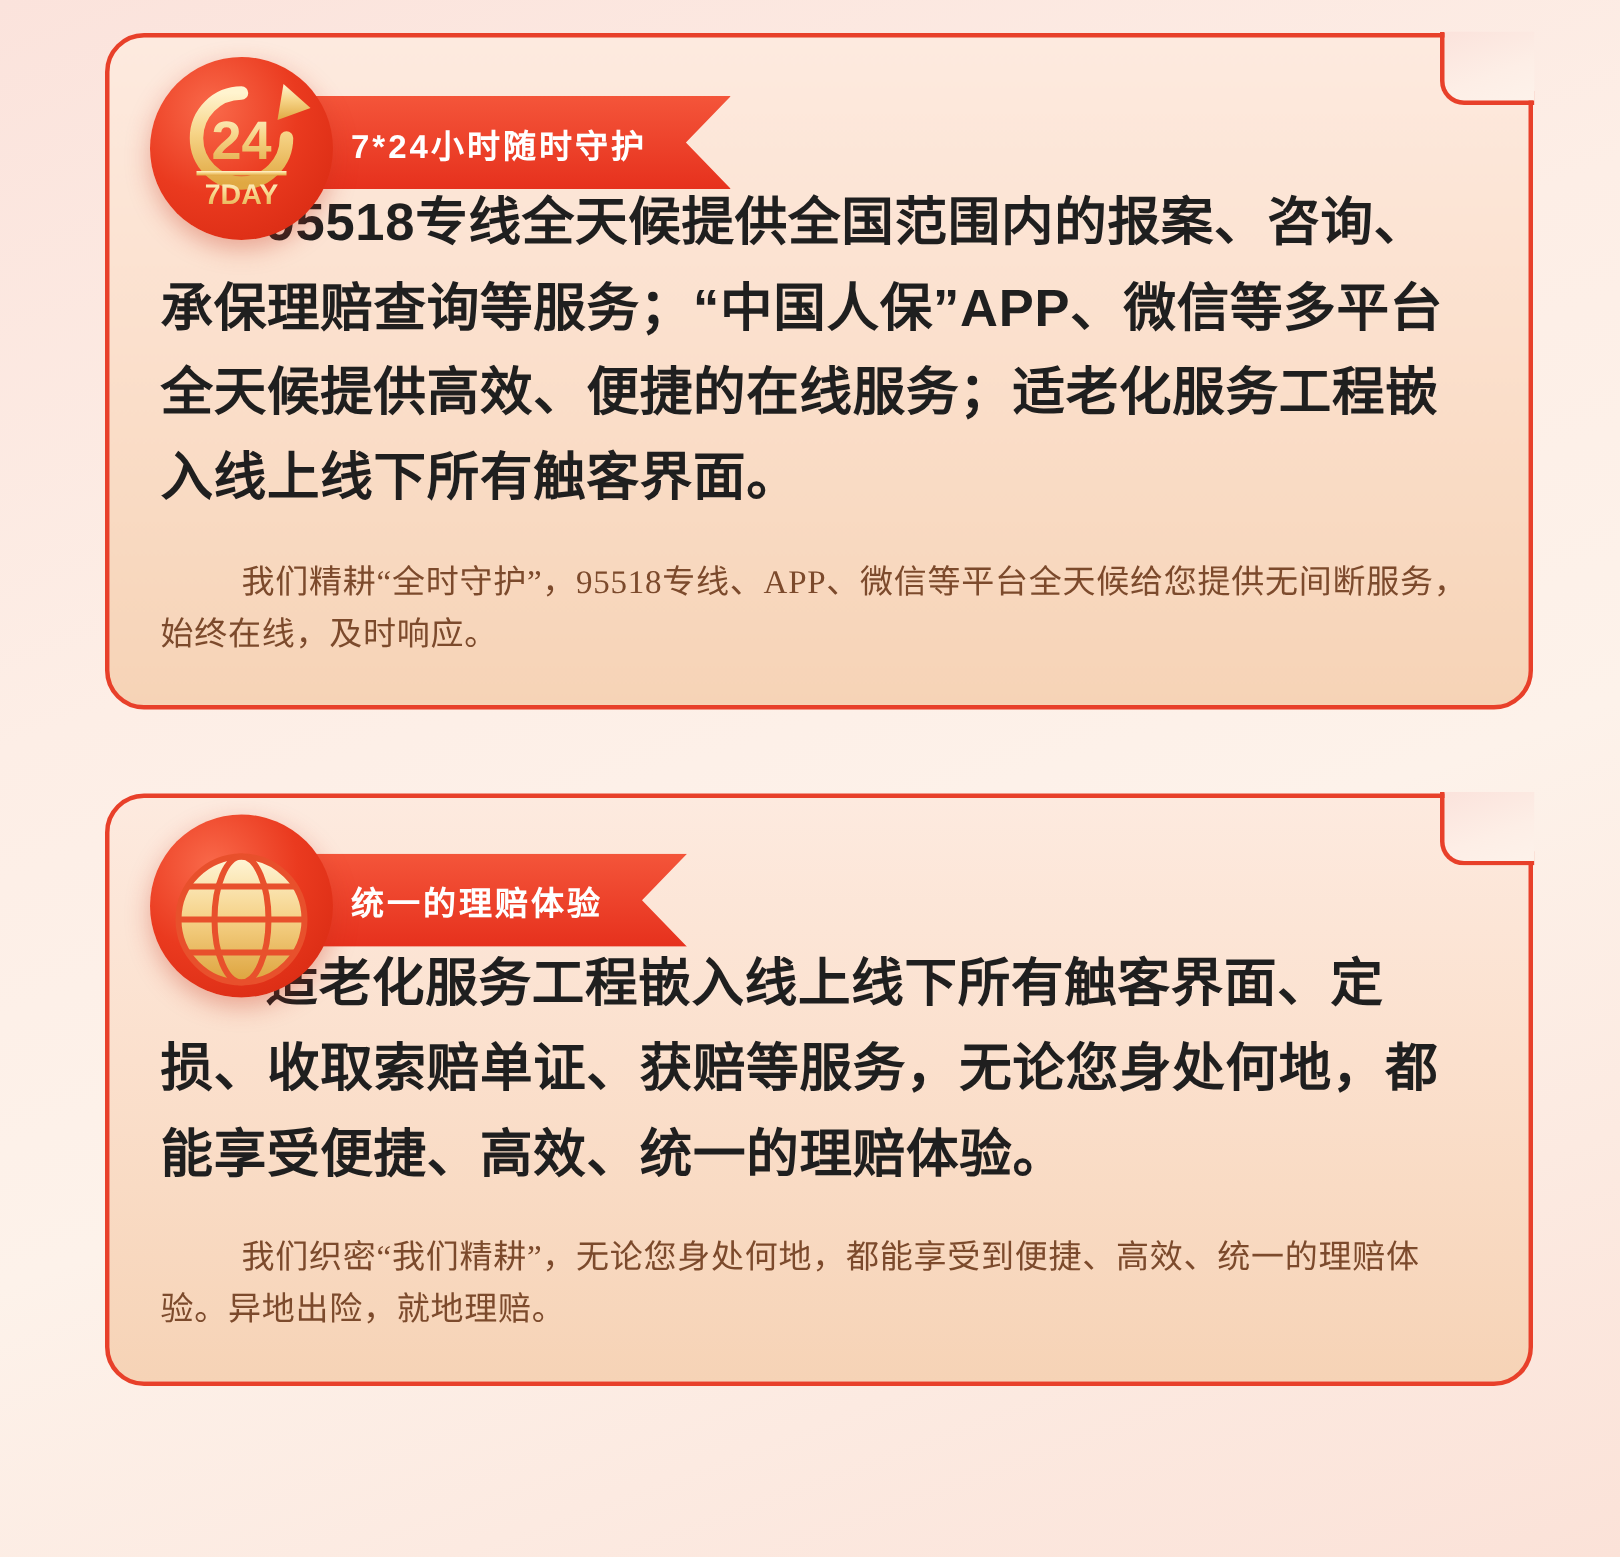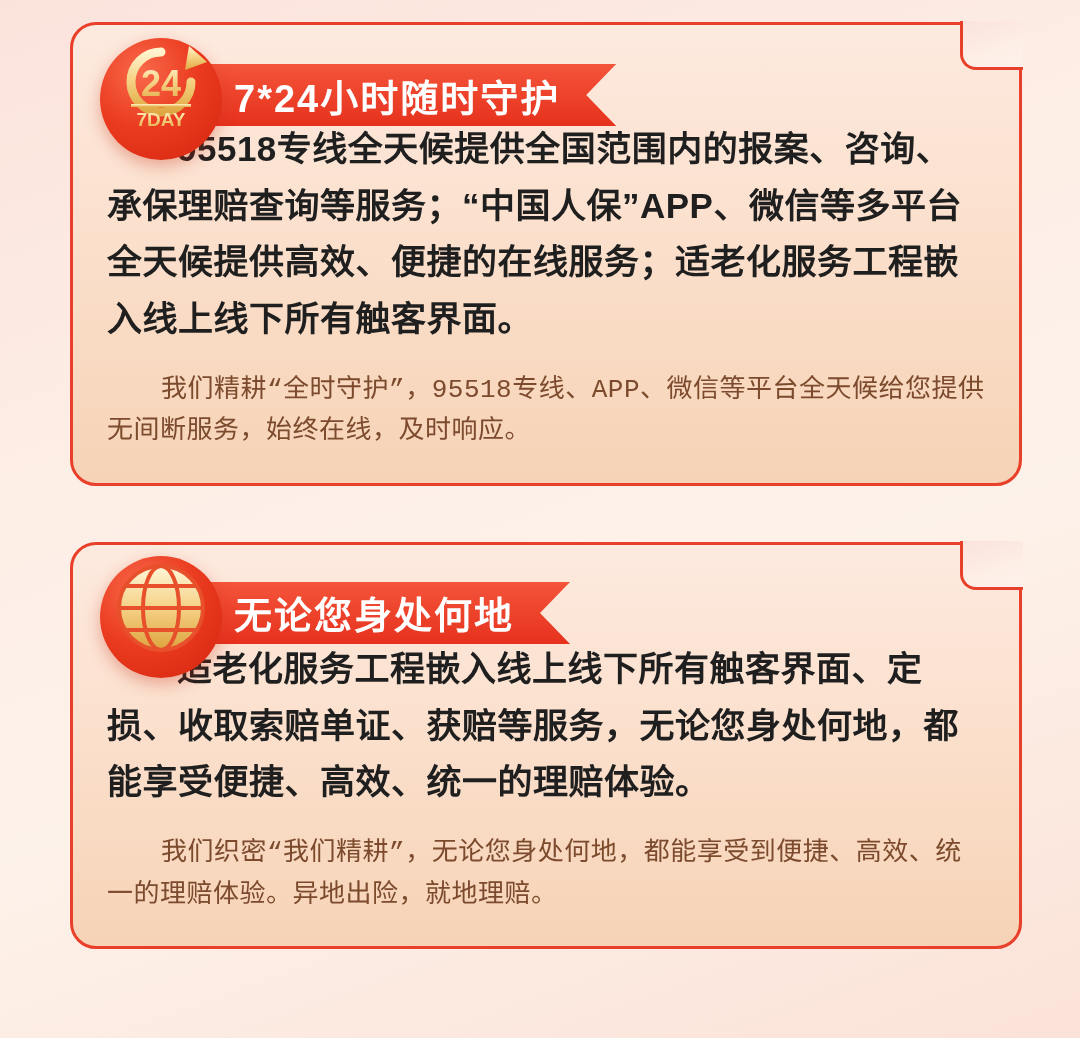--- a/index.html
+++ b/index.html
@@ -61,21 +61,21 @@
   .ribbon {
     position: absolute;
     left: 118px;
     top: 42px;
     height: 62px;
     display: flex;
     align-items: center;
     padding: 0 56px 0 58px;
     background: linear-gradient(180deg, #f4553a 0%, #e6311d 100%);
     color: #ffffff;
-    font-size: 38px;
+    font-size: 22px;
     font-weight: bold;
     letter-spacing: 2px;
     clip-path: polygon(0 0, 100% 0, calc(100% - 30px) 50%, 100% 100%, 0 100%);
     z-index: 4;
     box-shadow: 0 3px 8px rgba(190, 40, 20, 0.25);
     white-space: nowrap;
   }
   .card-2 .ribbon { top: 40px; }
 
   
@@ -83,42 +83,42 @@
     position: absolute;
     left: 42px;
     top: 16px;
     width: 122px;
     height: 122px;
     border-radius: 50%;
     background: radial-gradient(circle at 34% 28%, #f9694a 0%, #ea3a1f 48%, #d4260f 100%);
     box-shadow: 0 6px 16px rgba(200, 50, 25, 0.35);
     z-index: 6;
     display: flex;
-    align-items: flex-start;
+    align-items: flex-end;
     justify-content: center;
   }
   .card-2 .badge { top: 14px; }
 
   .badge svg { display: block; }
 
   
   .main-text {
     color: #1f1f1f;
     font-size: 35px;
     font-weight: bold;
     line-height: 1.62;
     text-indent: 70px;
     letter-spacing: 0.5px;
     margin: 0 0 22px 0;
   }
 
   .sub-text {
     color: #7c4a2c;
-    font-family: Liberation Mono, monospace;
-    font-size: 26px;
+    font-family: Liberation Serif, serif;
+    font-size: 22px;
     line-height: 1.6;
     text-indent: 54px;
     letter-spacing: 0.5px;
     margin: 0;
   }
 
 </style>
 </head>
 <body>
 
@@ -155,21 +155,21 @@
     </div>
   </div>
 
   <div class="card card-2">
 
     <div class="card-body">
       <p class="main-text">适老化服务工程嵌入线上线下所有触客界面、定损、收取索赔单证、获赔等服务，无论您身处何地，都能享受便捷、高效、统一的理赔体验。</p>
       <p class="sub-text">我们织密“我们精耕”，无论您身处何地，都能享受到便捷、高效、统一的理赔体验。异地出险，就地理赔。</p>
     </div>
 
-    <div class="ribbon">无论您身处何地</div>
+    <div class="ribbon">统一的理赔体验</div>
 
     <div class="badge">
       <svg width="104" height="104" viewBox="0 0 104 104" aria-hidden="true">
         <defs>
           <linearGradient id="gold2" x1="0" y1="0" x2="0" y2="1">
             <stop offset="0%" stop-color="#fff6d8"></stop>
             <stop offset="50%" stop-color="#f5d186"></stop>
             <stop offset="100%" stop-color="#dda33d"></stop>
           </linearGradient>
         </defs>

